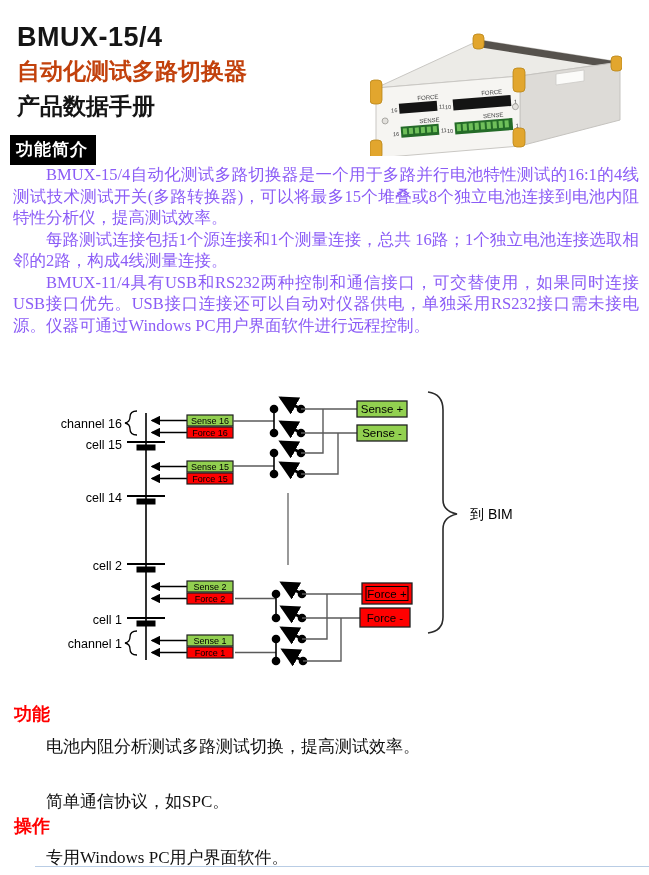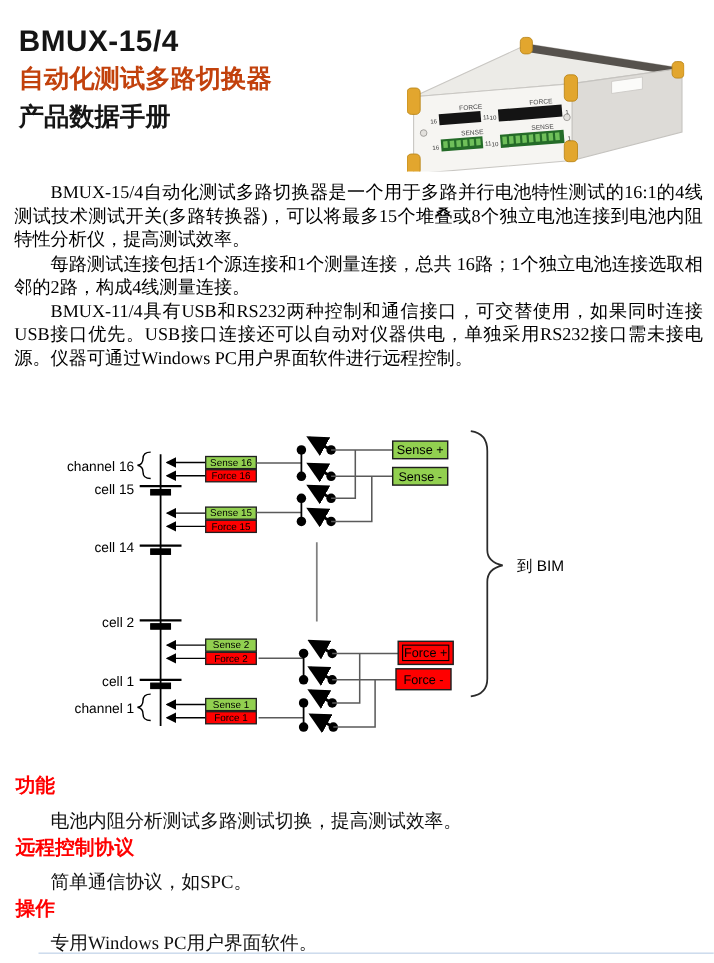--- a/index.html
+++ b/index.html
@@ -7,21 +7,21 @@
         font-family:"Liberation Sans",sans-serif;color:#111;}
   .abs{position:absolute;}
   .product-title{left:17px;top:22px;font-size:27px;font-weight:bold;color:#151515;letter-spacing:0.5px;}
   .product-subtitle{left:17px;top:56px;font-size:23px;font-weight:bold;color:#c2410c;}
   .doc-type{left:17px;top:91px;font-size:23px;font-weight:bold;color:#151515;}
   .secbar{left:10px;background:#000;color:#fff;font-size:17px;font-weight:bold;
           padding:3px 8px 4px 6px;letter-spacing:1px;}
   .secbar.intro{top:135px;}
   .secbar.principle{top:335px;}
   .bodytext{left:13px;top:164px;width:626px;font-family:"Liberation Serif","DejaVu Serif",serif;
-            font-size:16.5px;line-height:21.5px;text-align:justify;color:#000000;}
+            font-size:16.5px;line-height:21.5px;text-align:justify;color:#8b5cf6;}
   .bodytext p{margin:0;text-indent:2em;}
   .red-heading{left:14px;font-size:18px;font-weight:bold;color:#ff0000;font-family:"Liberation Sans",sans-serif;}
   .sub-body{left:14px;width:620px;font-family:"Liberation Serif","DejaVu Serif",serif;
             font-size:17px;color:#101010;padding-left:32px;box-sizing:border-box;}
   .bottom-rule{left:35px;top:866px;width:614px;height:1px;background:#b9cde5;}
   svg text{font-family:"Liberation Sans",sans-serif;}
 </style>
 </head>
 <body>
 
@@ -81,20 +81,21 @@
       </g>
       <text x="28" y="100" font-size="5.5" text-anchor="end" fill="#333">16</text>
       <text x="70" y="100" font-size="5.5" fill="#333">11</text>
       <text x="82" y="101" font-size="5.5" text-anchor="end" fill="#333">10</text>
       <text x="145" y="101" font-size="5.5" fill="#333">1</text>
       <circle cx="15" cy="84" r="3" fill="#e3e1dd" stroke="#9a9894" stroke-width="0.8"></circle>
       <circle cx="146" cy="80" r="3" fill="#e3e1dd" stroke="#9a9894" stroke-width="0.8"></circle>
     </g>
   </svg>
 
+  <div class="abs secbar intro">功能简介</div>
 
   <div class="abs bodytext">
     <p>BMUX-15/4自动化测试多路切换器是一个用于多路并行电池特性测试的16:1的4线测试技术测试开关(多路转换器)，可以将最多15个堆叠或8个独立电池连接到电池内阻特性分析仪，提高测试效率。</p>
     <p>每路测试连接包括1个源连接和1个测量连接，总共 16路；1个独立电池连接选取相邻的2路，构成4线测量连接。</p>
     <p>BMUX-11/4具有USB和RS232两种控制和通信接口，可交替使用，如果同时连接USB接口优先。USB接口连接还可以自动对仪器供电，单独采用RS232接口需未接电源。仪器可通过Windows PC用户界面软件进行远程控制。</p>
   </div>
 
 
   <svg class="abs" style="left:0;top:388px;" width="649" height="300" viewBox="0 0 649 300">
     <defs>
@@ -248,20 +249,19 @@
       </g>
     </g>
 
     <path d="M428,4 Q443,6 443,22 L443,112 Q443,123 457,126 Q443,129 443,141 L443,229 Q443,243 428,245" fill="none" stroke="#2b2b2b" stroke-width="1.6"></path>
     <text x="470" y="131" font-size="14" fill="#000">到 BIM</text>
   </svg>
 
   <div class="abs red-heading" style="top:702px;">功能</div>
   <div class="abs sub-body" style="top:735px;">电池内阻分析测试多路测试切换，提高测试效率。</div>
 
-  <div class="abs red-heading" style="top:758px;">远程控制协议</div>
   <div class="abs sub-body" style="top:790px;">简单通信协议，如SPC。</div>
 
   <div class="abs red-heading" style="top:814px;">操作</div>
   <div class="abs sub-body" style="top:846px;">专用Windows PC用户界面软件。</div>
 
   <div class="abs bottom-rule"></div>
 </div>
 
 </body></html>

